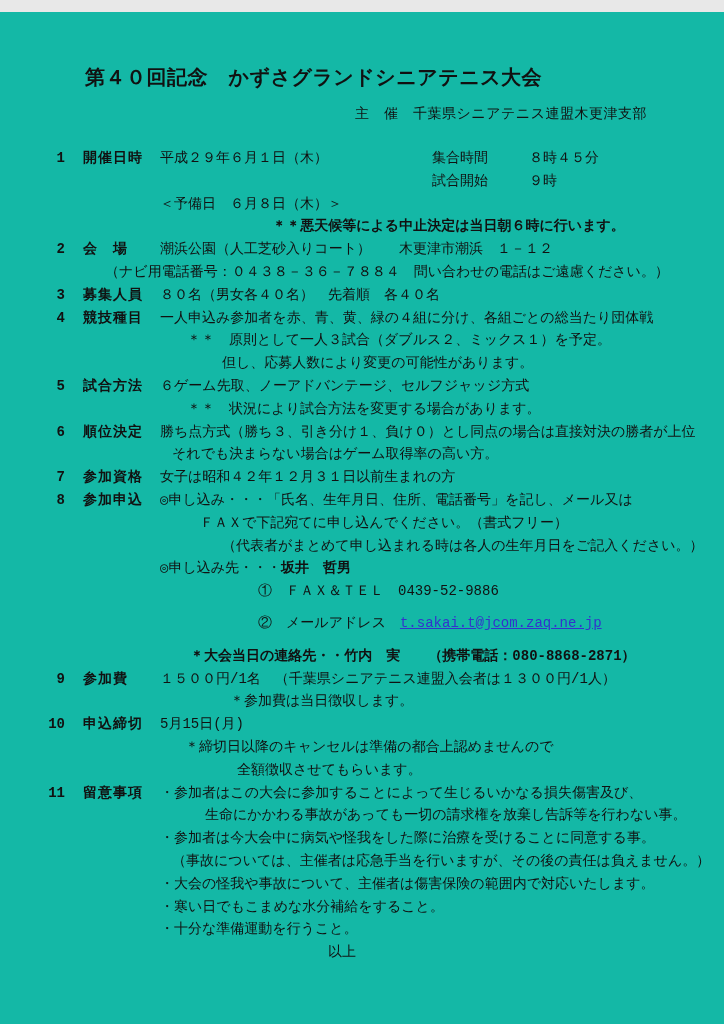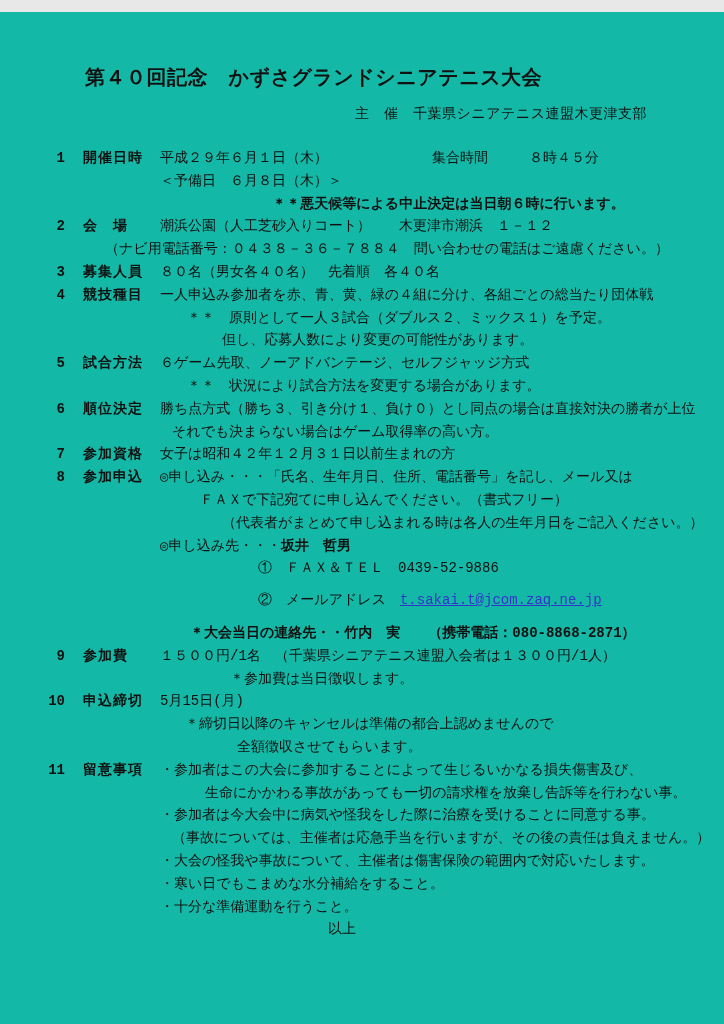--- a/index.html
+++ b/index.html
@@ -59,20 +59,25 @@
     <div class="sections">
 
       <div class="sec">
         <span class="num">1</span>
         <span class="label">開催日時</span>
         <div class="content">
           <div class="line cols">
             <span class="w260">平成２９年６月１日（木）</span>
             <span class="w85">集合時間</span>
             <span>８時４５分</span>
+          </div>
+          <div class="line cols">
+            <span class="w260"></span>
+            <span class="w85">試合開始</span>
+            <span>９時</span>
           </div>
           <div class="line">＜予備日　６月８日（木）＞</div>
           <div class="line b ind58">＊＊悪天候等による中止決定は当日朝６時に行います。</div>
         </div>
       </div>
 
       <div class="sec">
         <span class="num">2</span>
         <span class="label">会　場</span>
         <div class="content">

